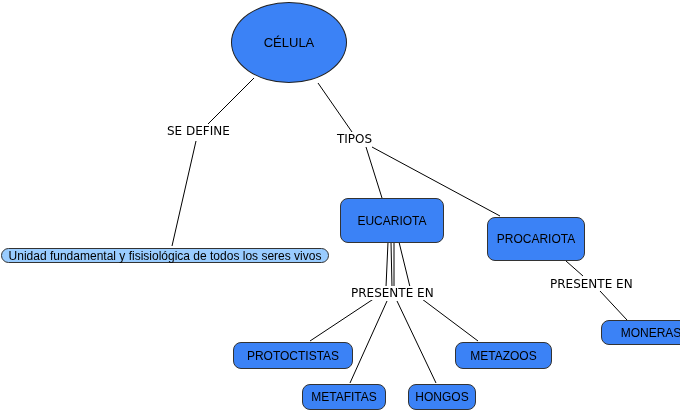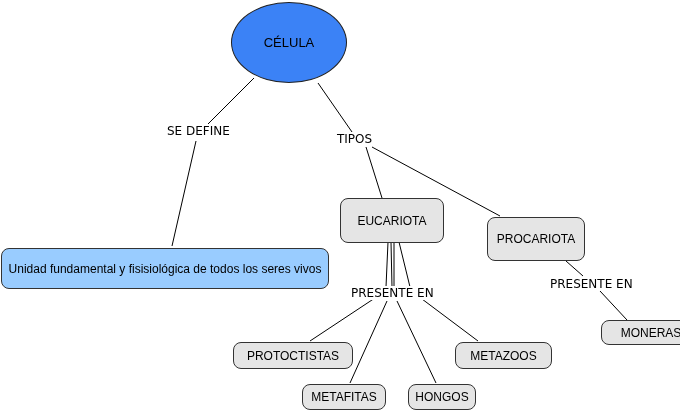--- a/index.html
+++ b/index.html
@@ -2,21 +2,21 @@
 <html><head>
 <meta charset="utf-8">
 <style>
   html, body { margin: 0; padding: 0; background: #ffffff; }
   body { width: 680px; height: 412px; position: relative; overflow: hidden;
          font-family: "Liberation Sans", sans-serif; }
   #links { position: absolute; left: 0; top: 0; width: 680px; height: 412px; }
   .concept { position: absolute; box-sizing: border-box; display: flex; align-items: center;
              justify-content: center; font-size: 12px; color: #000; border: 1px solid #333;
              white-space: nowrap; }
-  .green { background: #e5e5e5; border-radius: 8px; }
+  .green { background: #3b82f6; border-radius: 8px; }
   .blue  { background: #99ccff; border-radius: 8px; }
   .ellipse { background: #3b82f6; border-radius: 50%; font-size: 13px; border: 1px solid #222; }
   .linkphrase { position: absolute; font-family: "DejaVu Sans", sans-serif; font-size: 12px;
                 color: #000; background: #fff; white-space: nowrap; line-height: 14px; padding: 0 1px; }
 </style>
 </head>
 <body>
 
 <svg id="links" xmlns="http://www.w3.org/2000/svg">
   <line x1="254" y1="78" x2="208" y2="124" stroke="#000" stroke-width="1"></line>
@@ -36,21 +36,21 @@
   <line x1="600" y1="291" x2="627" y2="320" stroke="#000" stroke-width="1"></line>
 </svg>
 
 <div class="concept ellipse" style="left:231px; top:2px; width:116px; height:81px;">
   <span>CÉLULA</span>
 </div>
 
 <div class="linkphrase" style="left:166px; top:124px;">SE DEFINE</div>
 <div class="linkphrase" style="left:336px; top:132px;">TIPOS</div>
 
-<div class="concept blue" style="left:1px; top:248px; width:328px; height:41px;text-align:center;">
+<div class="concept blue" style="left:1px; top:248px; width:328px; height:15px;text-align:center;">
   <span>Unidad fundamental y fisisiológica de todos los seres vivos</span>
 </div>
 
 <div class="concept green" style="left:340px; top:198px; width:104px; height:45px;">
   <span>EUCARIOTA</span>
 </div>
 
 <div class="concept green" style="left:487px; top:217px; width:98px; height:44px;">
   <span>PROCARIOTA</span>
 </div>

